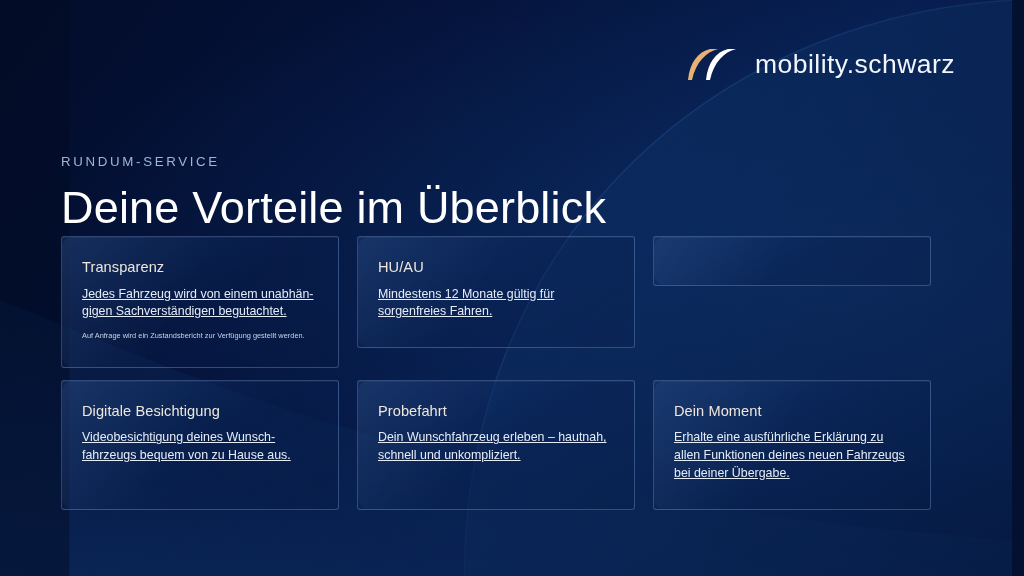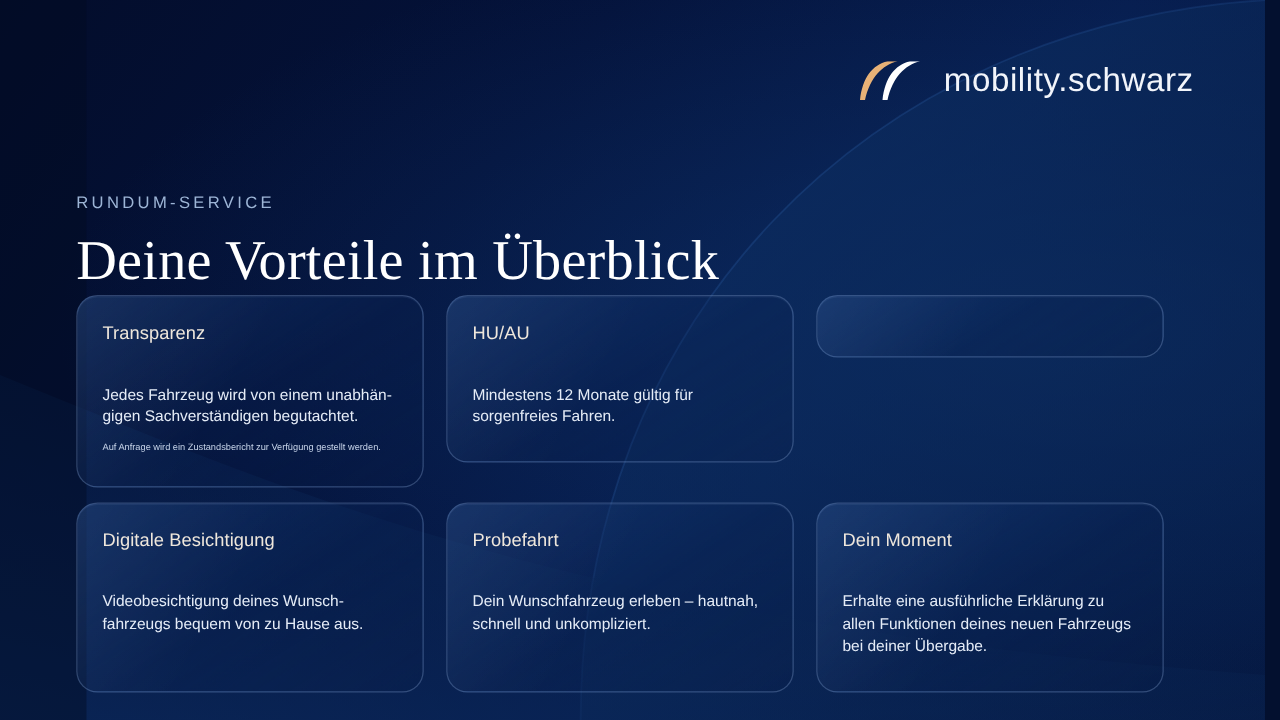--- a/index.html
+++ b/index.html
@@ -52,38 +52,37 @@
     margin-top:44px;
   }
   .title{
     margin-top:16px;
     font-size:45px;
     line-height:1.08;
     font-weight:300;
     color:#ffffff;
     letter-spacing:.004em;
     white-space:nowrap;
-    font-family:Liberation Serif, serif;
   }
 
   
   .grid{
     position:absolute;
     left:61px; top:236px;
     width:876px;
     display:grid;
     grid-template-columns:repeat(3, 278px);
     column-gap:18px;
     row-gap:12px;
     align-items:start;
   }
 
   .card{
     position:relative;
-    border-radius:17px;
+    border-radius:3px;
     border:1px solid rgba(150,180,225,.30);
     background:
       linear-gradient(148deg, rgba(22,60,122,.50) 0%, rgba(10,34,82,.30) 52%, rgba(7,24,62,.16) 100%);
     padding:22px 20px 26px 20px;
     overflow:hidden;
     box-shadow:inset 0 1px 0 rgba(170,200,240,.07);
   }
   .card::after{
     content:"";
     position:absolute; inset:0;
@@ -95,27 +94,28 @@
 
   .card-title{
     font-size:14.6px;
     font-weight:400;
     color:#efe7dc;
     letter-spacing:.005em;
     line-height:1.2;
     position:relative; z-index:1;
   }
   .card-body{
-    margin-top:31px;
+    margin-top:9px;
     font-size:12.4px;
     line-height:1.43;
     color:#e5ecf7;
     font-weight:400;
     position:relative; z-index:1;
     white-space:pre-line;
+    text-decoration:underline;
   }
   .card-note{
     margin-top:10px;
     font-size:7.4px;
     line-height:1.35;
     color:#c6d3e8;
     font-weight:400;
     position:relative; z-index:1;
   }
 </style>

